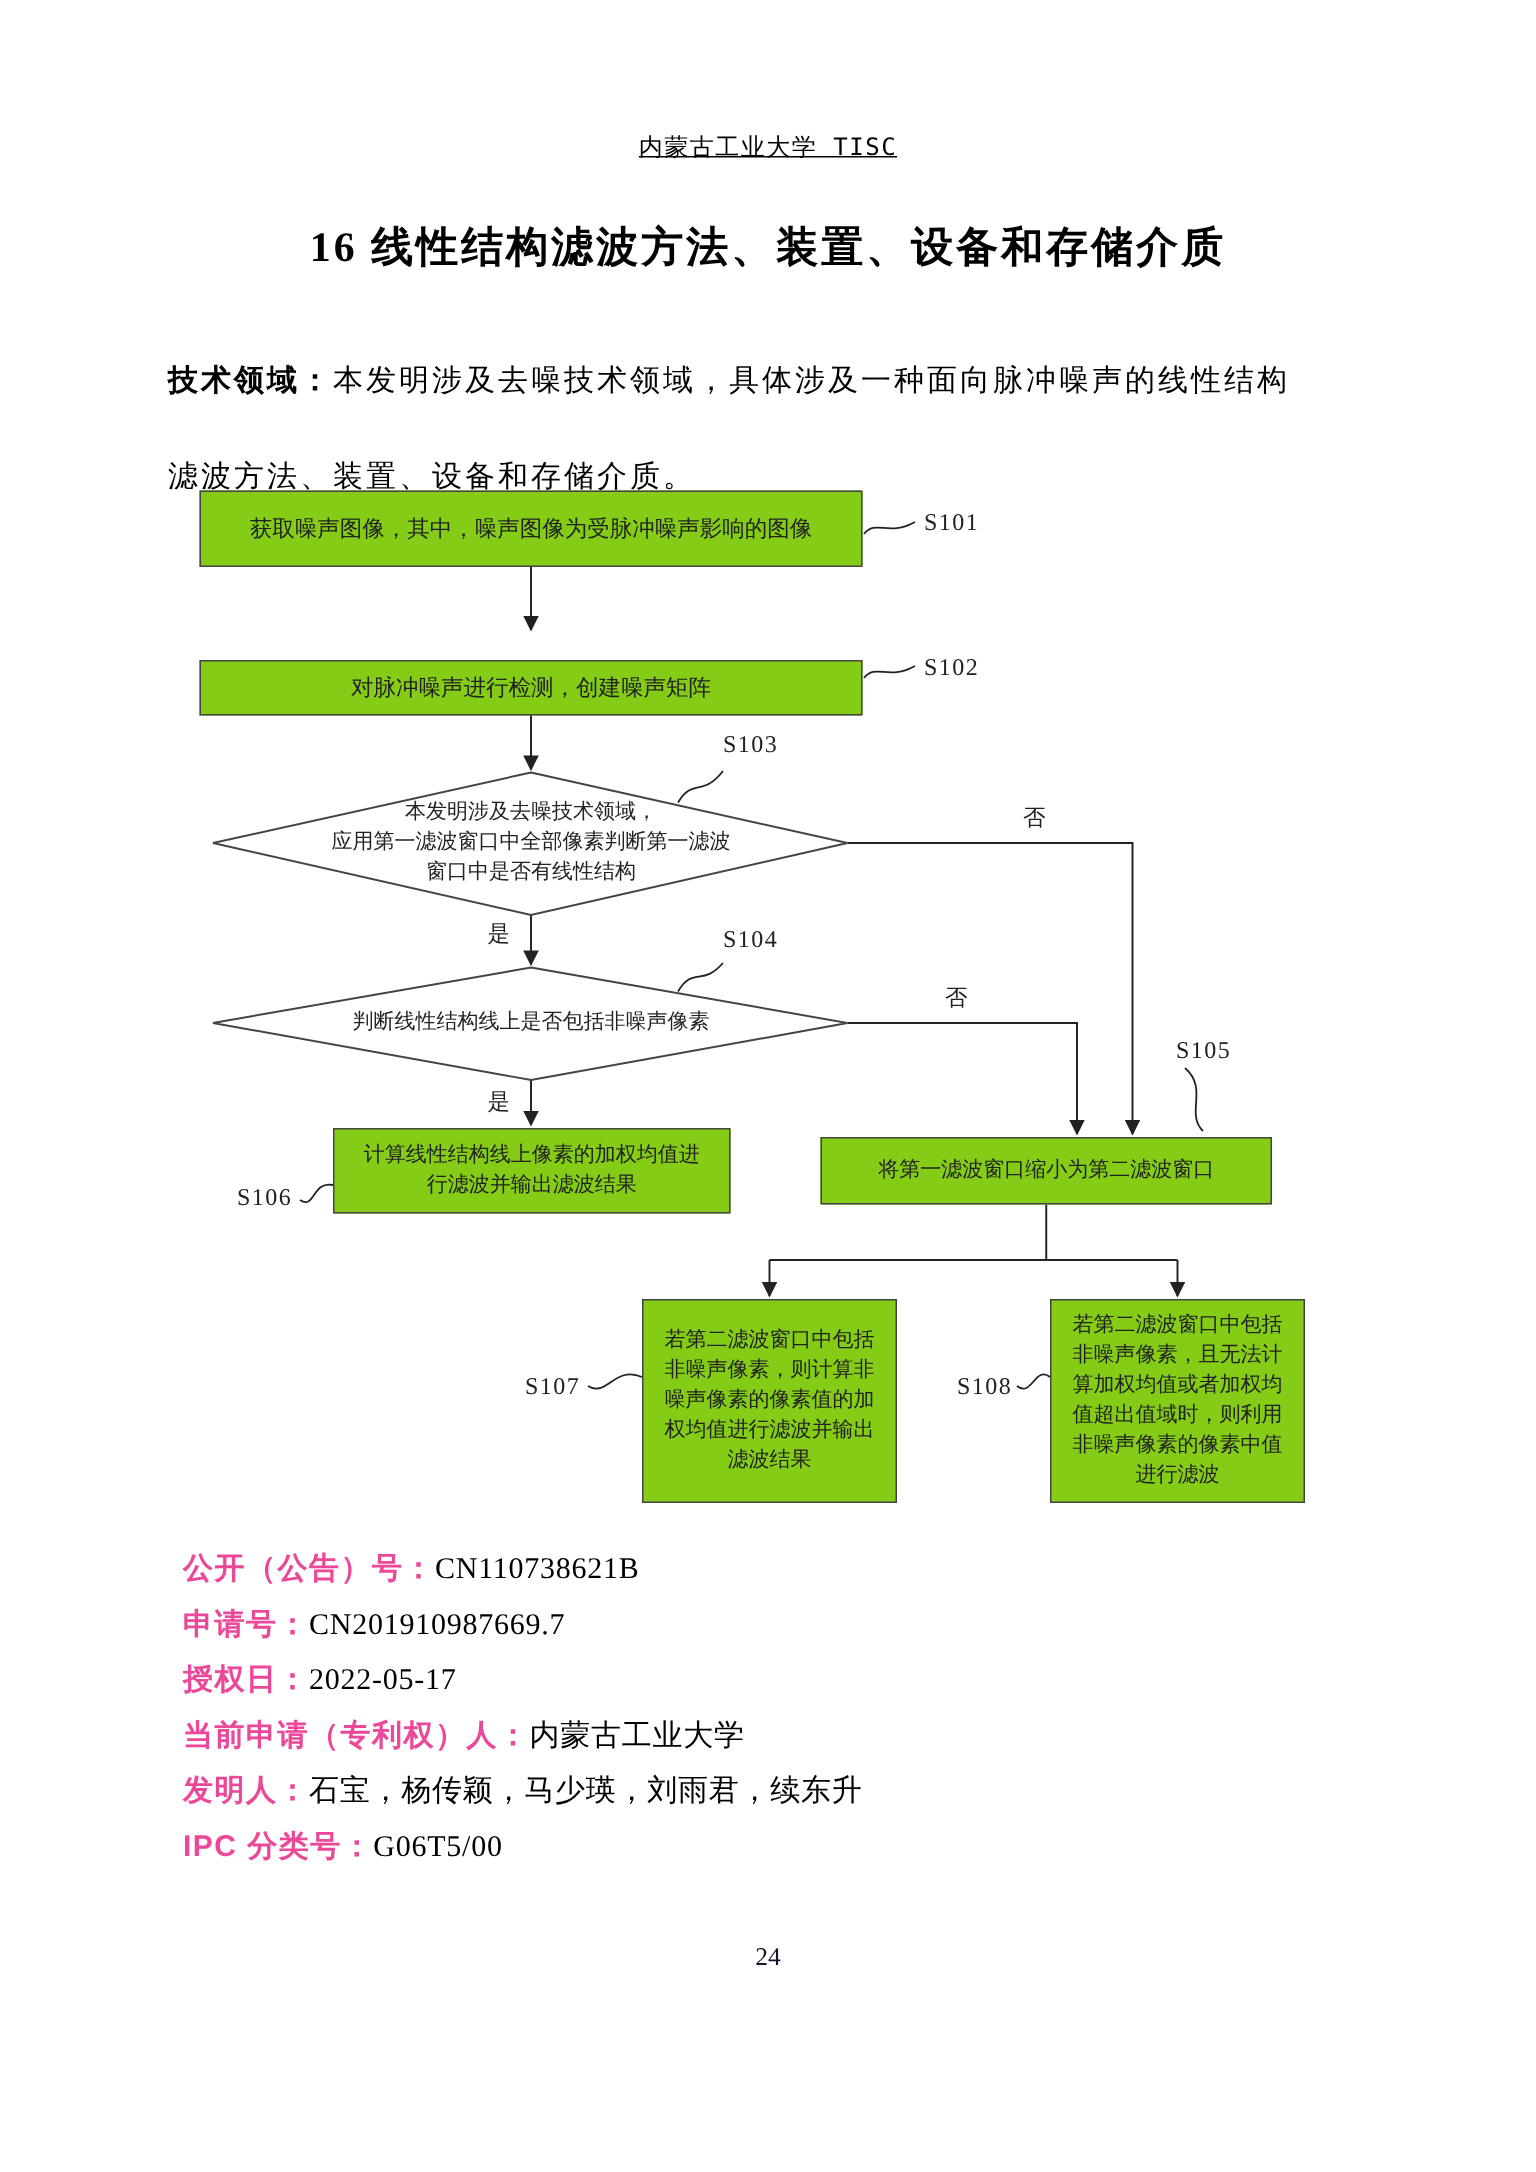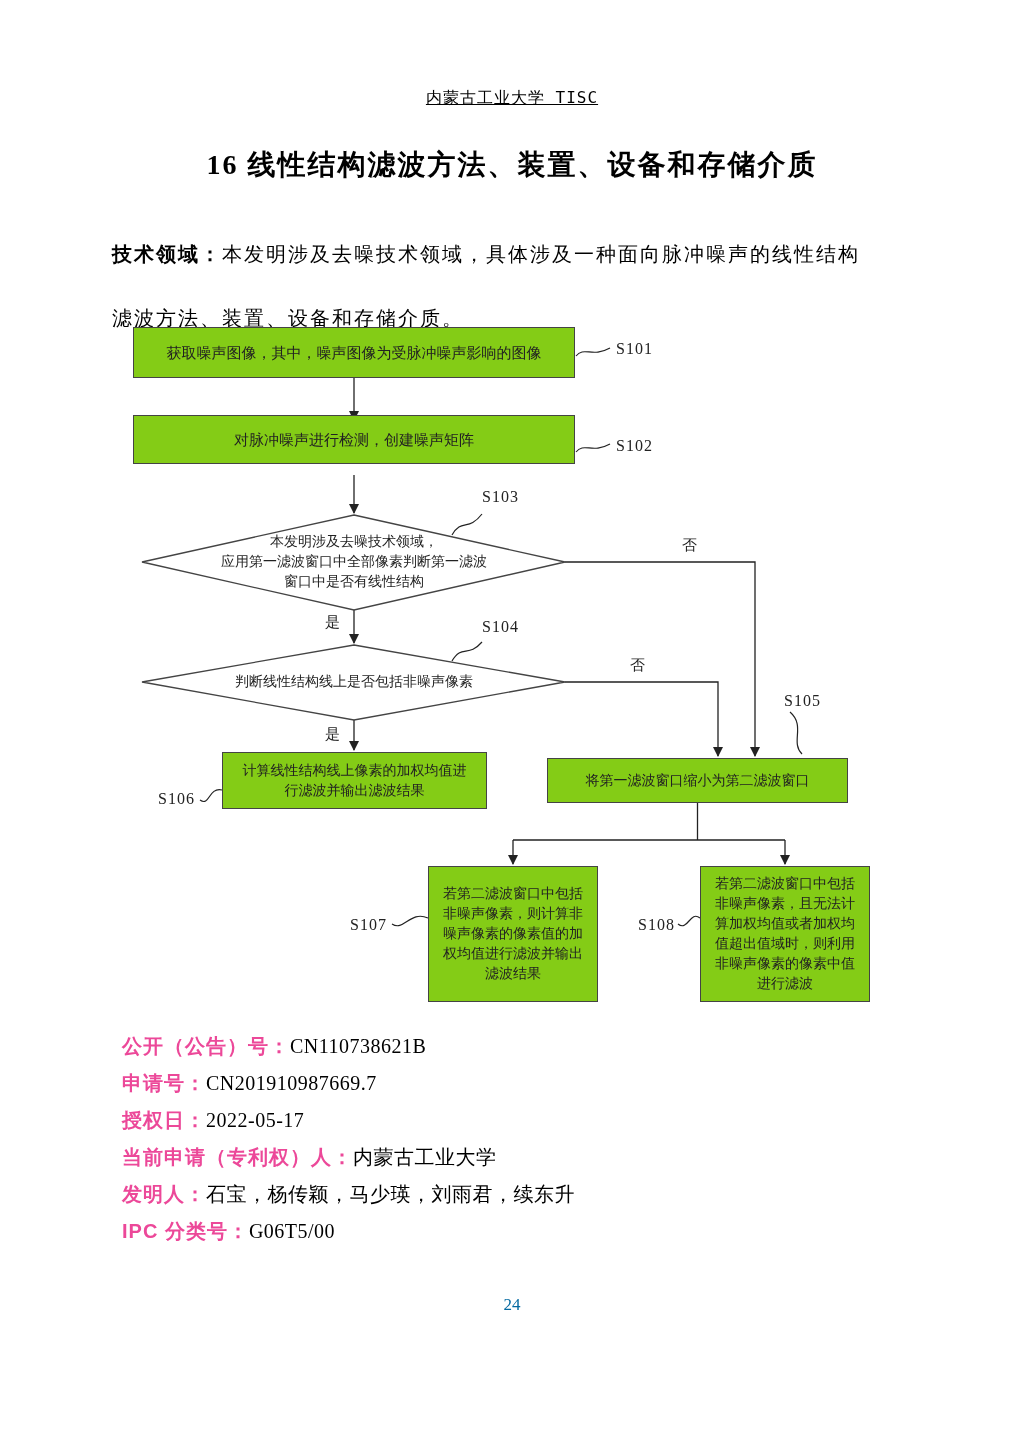--- a/index.html
+++ b/index.html
@@ -55,21 +55,21 @@
   .info-line { height:37px; line-height:37px; white-space:nowrap; }
   .info-label {
     font-weight:bold; color:#ec4899;
     font-family:"Liberation Sans","DejaVu Sans",sans-serif;
     letter-spacing:1px;
     margin-left:10px;
   }
   .info-value { color:#000; letter-spacing:0.5px; }
   .page-num {
     position:absolute; top:1295px; left:0; width:100%;
-    text-align:center; font-size:17px; color:#0369a1;
+    text-align:center; font-size:17px; color:#0f172a;
   }
 </style>
 </head>
 <body>
 
 <div class="page">
 
   <div class="doc-header">内蒙古工业大学 TISC</div>
 
   <div class="doc-title">16 线性结构滤波方法、装置、设备和存储介质</div>
@@ -106,21 +106,21 @@
       <path d="M576,132 C584,122 592,134 610,124" stroke="#222" stroke-width="1.2" fill="none"></path>
       <path d="M452,215 C462,198 468,212 482,194" stroke="#222" stroke-width="1.2" fill="none"></path>
       <path d="M452,341 C462,324 468,338 482,322" stroke="#222" stroke-width="1.2" fill="none"></path>
       <path d="M802,434 C790,422 806,406 790,392" stroke="#222" stroke-width="1.2" fill="none"></path>
       <path d="M200,480 C210,487 208,467 222,470" stroke="#222" stroke-width="1.2" fill="none"></path>
       <path d="M392,604 C404,612 410,590 428,598" stroke="#222" stroke-width="1.2" fill="none"></path>
       <path d="M678,604 C688,612 690,590 700,598" stroke="#222" stroke-width="1.2" fill="none"></path>
     </svg>
 
     <div class="fbox lg" style="left:133px; top:7px;  width:442px; height:51px;">获取噪声图像，其中，噪声图像为受脉冲噪声影响的图像</div>
-    <div class="fbox lg" style="left:133px; top:95px; width:442px; height:49px;">对脉冲噪声进行检测，创建噪声矩阵</div>
+    <div class="fbox lg" style="left:133px; top:120px; width:442px; height:37px;">对脉冲噪声进行检测，创建噪声矩阵</div>
     <div class="fbox" style="left:222px; top:432px; width:265px; height:57px;">计算线性结构线上像素的加权均值进
 行滤波并输出滤波结果</div>
     <div class="fbox" style="left:547px; top:438px; width:301px; height:45px;">将第一滤波窗口缩小为第二滤波窗口</div>
     <div class="fbox" style="left:428px; top:546px; width:170px; height:136px;">若第二滤波窗口中包括
 非噪声像素，则计算非
 噪声像素的像素值的加
 权均值进行滤波并输出
 滤波结果</div>
     <div class="fbox" style="left:700px; top:546px; width:170px; height:136px;">若第二滤波窗口中包括
 非噪声像素，且无法计

